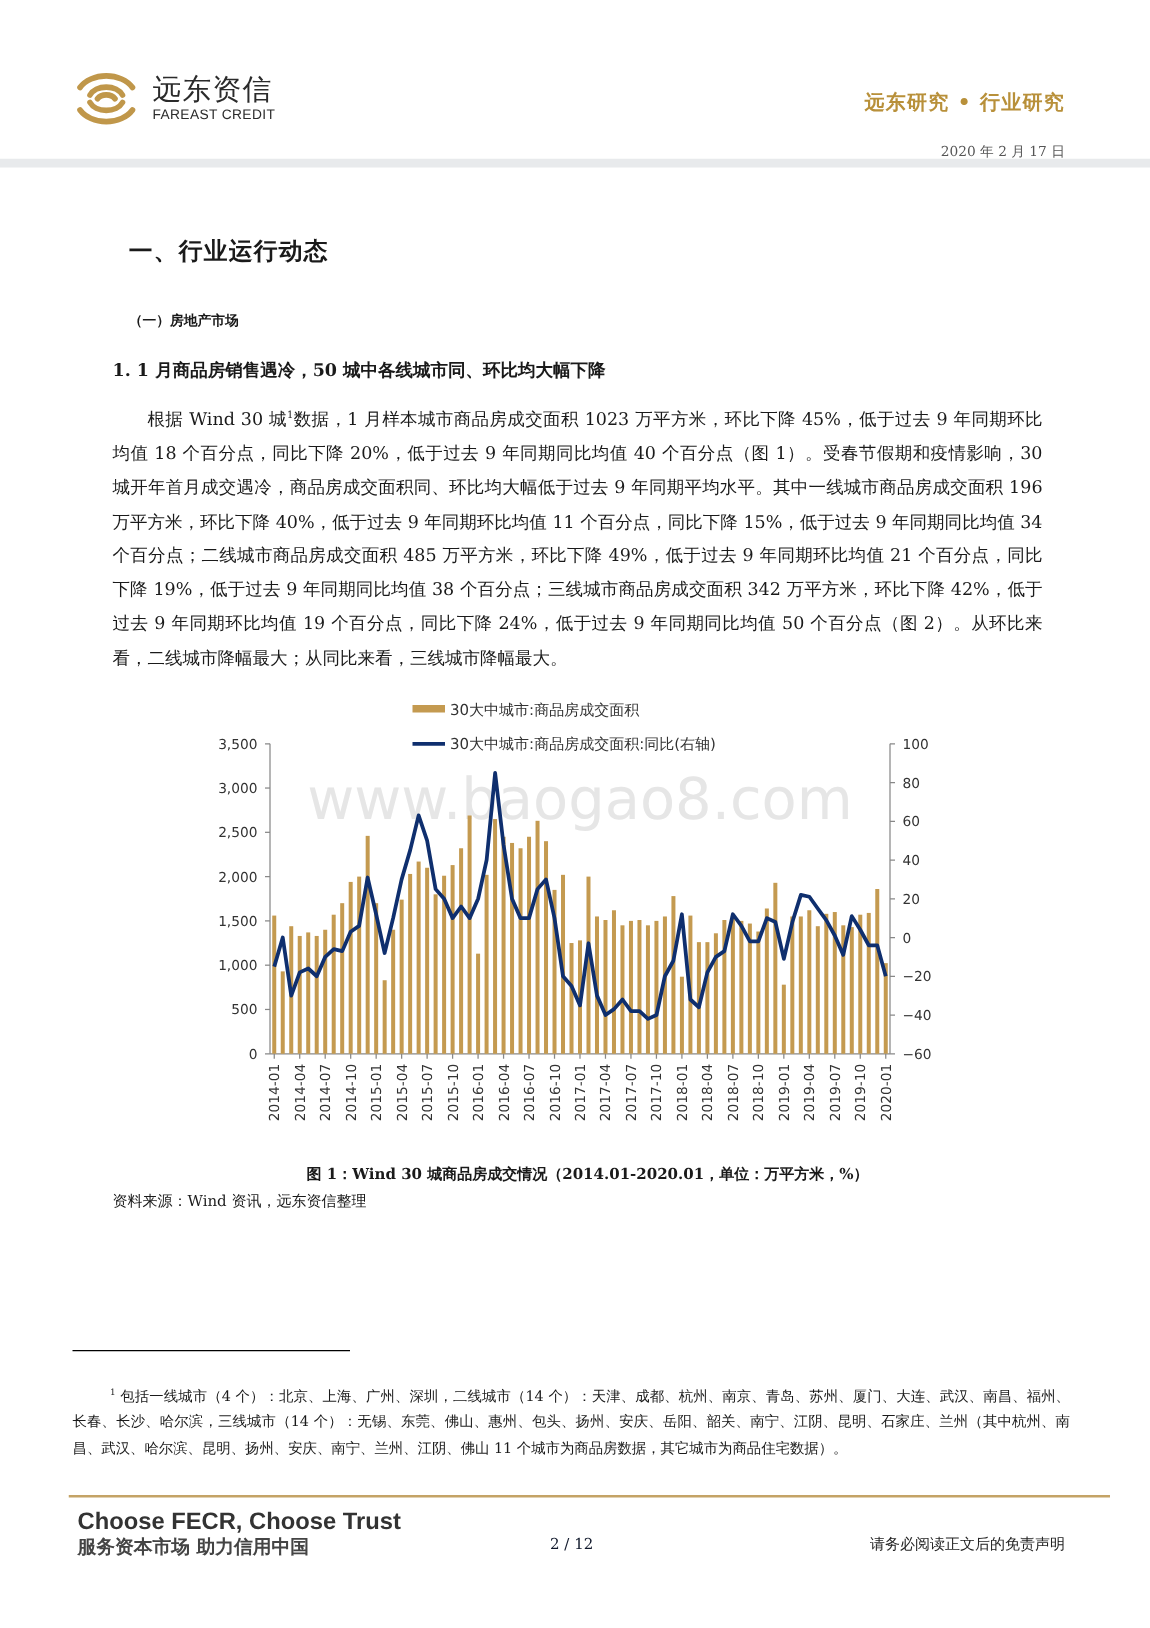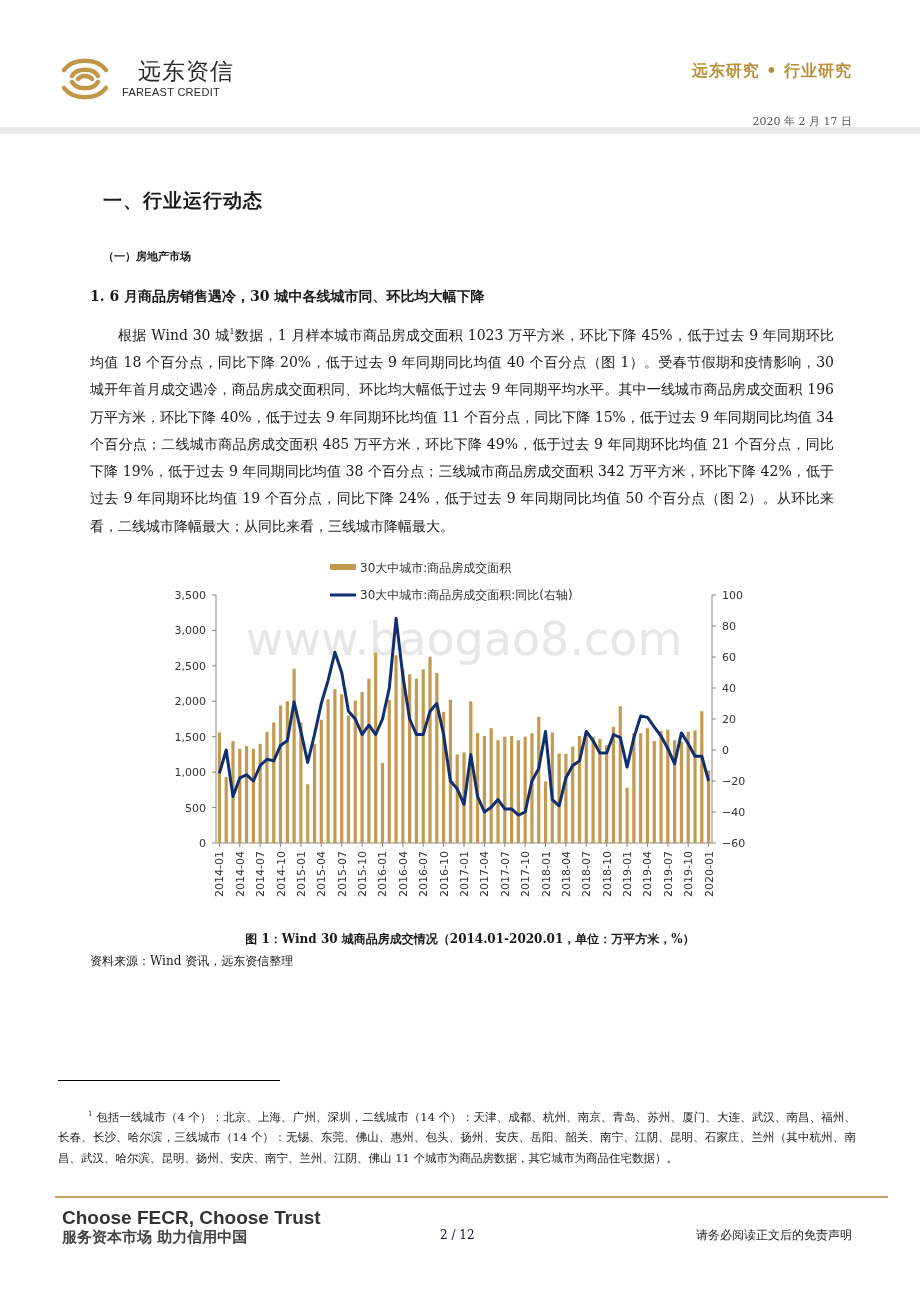--- a/index.html
+++ b/index.html
@@ -1,22 +1,22 @@
 <!DOCTYPE html>
 <html><head>
 <meta charset="utf-8">
 <style>
   html, body { margin: 0; padding: 0; background: #ffffff; }
   body { width: 920px; height: 1302px; position: relative; overflow: hidden;
          font-family: "DejaVu Serif", "Liberation Serif", serif; color: #1a1a1a; }
   .abs { position: absolute; }
   .logo { left: 58px; top: 54px; width: 200px; height: 50px; }
-  .logo-cn { position: absolute; left: 64px; top: 2px; font-family: "DejaVu Sans", sans-serif; font-size: 23px; color: #2b2b2b; letter-spacing: 1px; margin-left: 16px; }
+  .logo-cn { position: absolute; left: 64px; top: 2px; font-family: "DejaVu Sans", sans-serif; font-size: 23px; color: #2b2b2b; letter-spacing: 1px; }
   .logo-en { position: absolute; left: 64px; top: 32px; font-family: "Liberation Sans", sans-serif; font-size: 11px; color: #2b2b2b; letter-spacing: 0.3px; }
-  .header-right { right: 68px; top: 61px; font-size: 16px; color: #b8903a; font-weight: bold; letter-spacing: 1px; }
+  .header-right { right: 68px; top: 72px; font-size: 16px; color: #b8903a; font-weight: bold; letter-spacing: 1px; }
   .header-date { right: 68px; top: 114px; font-size: 11px; color: #555; }
   .top-band { left: 0; top: 127px; width: 920px; height: 7px; background: #e8eaec; }
   .h1 { left: 103px; top: 188px; font-size: 19px; font-weight: bold; letter-spacing: 1px; }
   .h2 { left: 103px; top: 249px; font-size: 11px; font-weight: bold; }
   .h3 { left: 90px; top: 288px; font-size: 14px; font-weight: bold; }
   .para { left: 90px; top: 318px; width: 744px; font-size: 14px; line-height: 27.3px; text-indent: 28px; text-align: justify; }
   .para b { font-weight: normal; }
   .para sup { font-size: 8px; }
   .chart { left: 150px; top: 555px; width: 620px; height: 360px; }
   .caption { left: 0; width: 920px; top: 931px; text-align: center; font-size: 12px; font-weight: bold; padding-left: 20px; box-sizing: border-box; }
@@ -46,21 +46,21 @@
   </svg>
   <span class="logo-cn">远东资信</span>
   <span class="logo-en">FAREAST CREDIT</span>
 </div>
 <div class="abs header-right">远东研究 • 行业研究</div>
 <div class="abs header-date">2020 年 2 月 17 日</div>
 <div class="abs top-band"></div>
 
 <div class="abs h1">一、行业运行动态</div>
 <div class="abs h2">（一）房地产市场</div>
-<div class="abs h3">1. 6 月商品房销售遇冷，30 城中各线城市同、环比均大幅下降</div>
+<div class="abs h3">1. 1 月商品房销售遇冷，50 城中各线城市同、环比均大幅下降</div>
 
 <div class="abs para" id="para"><span>根据 Wind 30 城</span><sup>1</sup><span>数据，1 月样本城市商品房成交面积 1023 万平方米，</span><b>环比下降 45%</b><span>，低于过去 9 年同期环比均值 18 个百分点，</span><b>同比下降 20%</b><span>，低于过去 9 年同期同比均值 40 个百分点（图 1）。受春节假期和疫情影响，30 城开年首月成交遇冷，商品房成交面积同、环比均大幅低于过去 9 年同期平均水平。其中</span><b>一线城市</b><span>商品房成交面积 196 万平方米，</span><b>环比下降 40%</b><span>，低于过去 9 年同期环比均值 11 个百分点，</span><b>同比下降 15%</b><span>，低于过去 9 年同期同比均值 34 个百分点；</span><b>二线城市</b><span>商品房成交面积 485 万平方米，</span><b>环比下降 49%</b><span>，低于过去 9 年同期环比均值 21 个百分点，</span><b>同比下降 19%</b><span>，低于过去 9 年同期同比均值 38 个百分点；</span><b>三线城市</b><span>商品房成交面积 342 万平方米，</span><b>环比下降 42%</b><span>，低于过去 9 年同期环比均值 19 个百分点，</span><b>同比下降 24%</b><span>，低于过去 9 年同期同比均值 50 个百分点（图 2）。从环比来看，二线城市降幅最大；从同比来看，三线城市降幅最大。</span></div>
 
 <div class="abs chart">
   <svg id="chart-svg" width="620" height="360" viewBox="0 0 620 360">
       <text x="314" y="100" text-anchor="middle" font-size="46" fill="#e6e6e6">www.baogao8.com</text>
       <line x1="66" y1="40" x2="66" y2="288" stroke="#888" stroke-width="1"></line>
       <line x1="562" y1="40" x2="562" y2="288" stroke="#888" stroke-width="1"></line>
       <line x1="66" y1="288" x2="562" y2="288" stroke="#888" stroke-width="1"></line>
       <line x1="62" y1="288" x2="66" y2="288" stroke="#888"></line>

